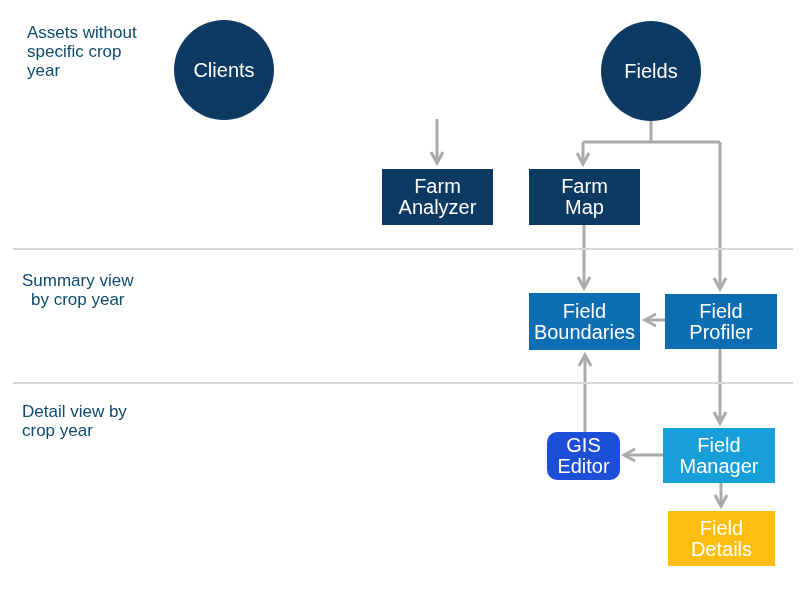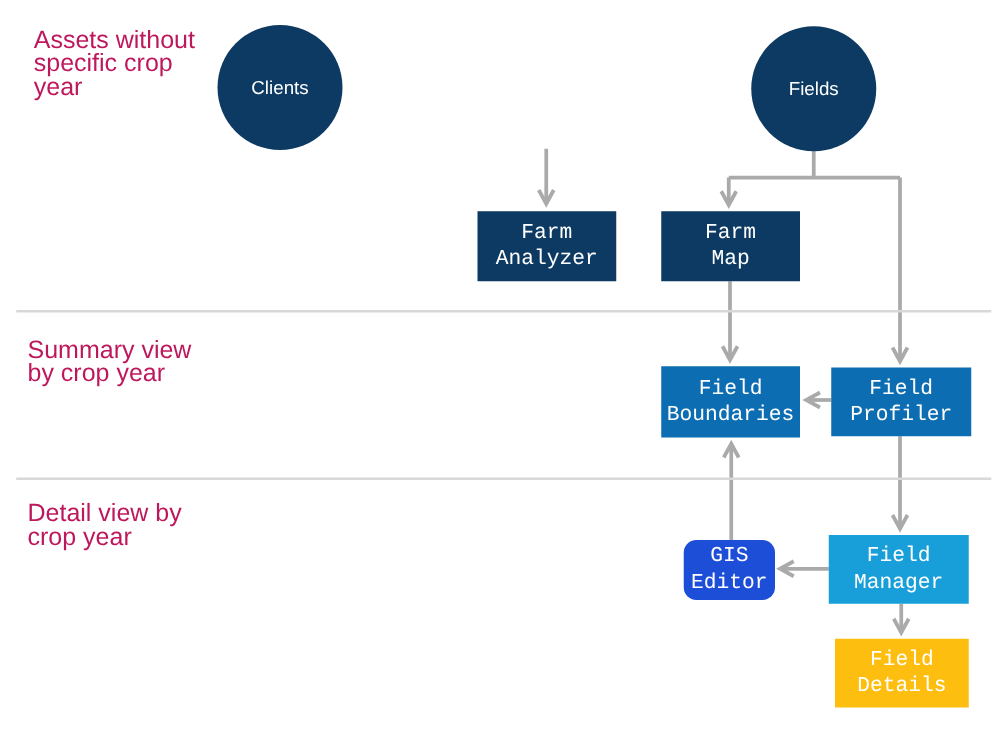--- a/index.html
+++ b/index.html
@@ -5,23 +5,23 @@
   html,body{margin:0;padding:0;background:#ffffff;}
   #canvas{
     position:relative;
     width:800px;height:600px;
     background:#ffffff;
     font-family:"Liberation Sans","DejaVu Sans",sans-serif;
     overflow:hidden;
   }
   .section-label{
     position:absolute;
-    font-size:20px;
+    font-size:17px;
     line-height:19px;
-    color:#be185d;
+    color:#0c4a6e;
     white-space:pre-line;
   }
   .divider{
     position:absolute;
     left:13px;
     width:780px;
     height:2px;
     background:#d8d8d8;
   }
   .node{
@@ -30,26 +30,25 @@
     align-items:center;
     justify-content:center;
     text-align:center;
     color:#ffffff;
     white-space:pre-line;
   }
   .circle{
     width:100px;height:100px;
     border-radius:50%;
     background:#0d3a63;
-    font-size:15px;
+    font-size:20px;
   }
   .box{
-    font-size:17px;
+    font-size:20px;
     line-height:21px;
-    font-family:Liberation Mono, monospace;
   }
   .box-navy{background:#0d3a63;}
   .box-blue{background:#0c6db2;}
   .box-cyan{background:#189fd9;}
   .box-cyan-round{background:#1d4ed8;border-radius:10px;}
   .box-yellow{background:#fdbe10;}
   #connectors{
     position:absolute;
     left:0;top:0;
     width:800px;height:600px;
@@ -84,21 +83,21 @@
     <path d="M663,455 H625" marker-end="url(#ah)"></path>
     <path d="M721,483 V505" marker-end="url(#ah)"></path>
   </svg>
 
   <div class="divider" style="top:248px;"></div>
   <div class="divider" style="top:382px;"></div>
 
   <div class="section-label" style="left:27px;top:23px;">Assets without
 specific crop
 year</div>
-  <div class="section-label" style="left:22px;top:271px;">Summary view
+  <div class="section-label" style="left:22px;top:271px;text-align:center;">Summary view
 by crop year</div>
   <div class="section-label" style="left:22px;top:402px;">Detail view by
 crop year</div>
 
   <div class="node circle" style="left:174px;top:20px;">Clients</div>
   <div class="node circle" style="left:601px;top:21px;">Fields</div>
 
   <div class="node box box-navy" style="left:382px;top:169px;width:111px;height:56px;">Farm
 Analyzer</div>
   <div class="node box box-navy" style="left:529px;top:169px;width:111px;height:56px;">Farm

